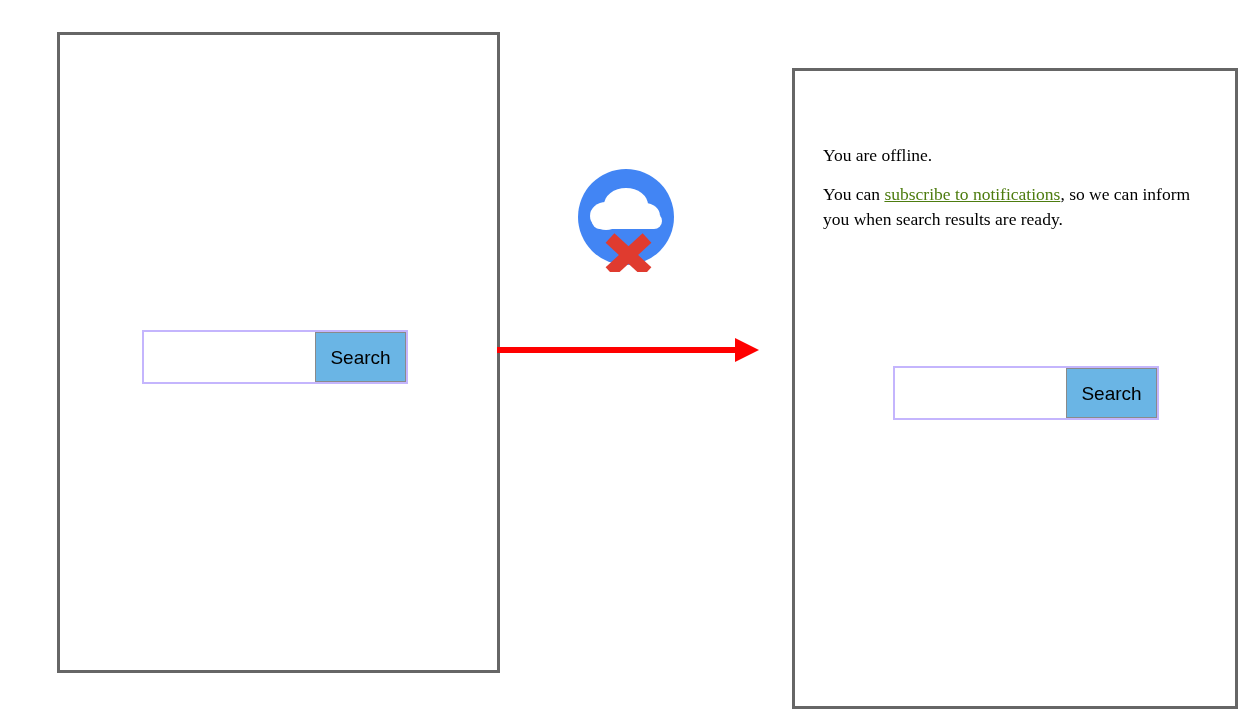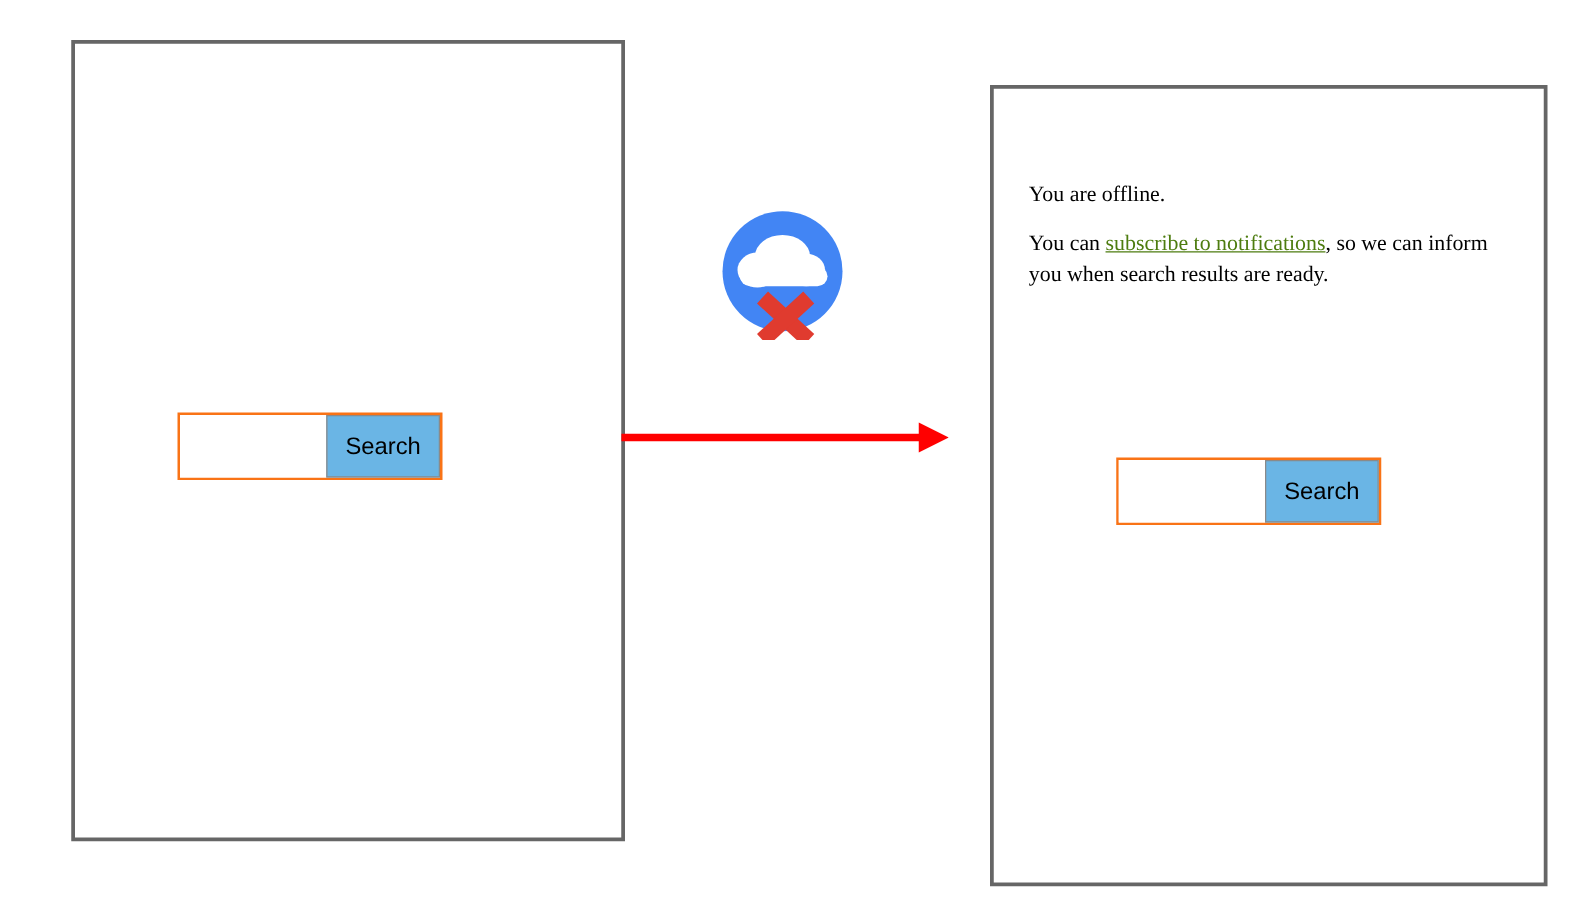--- a/index.html
+++ b/index.html
@@ -63,23 +63,23 @@
     text-decoration: underline;
     cursor: pointer;
   }
 
   
   .search-widget {
     position: absolute;
     box-sizing: border-box;
     display: flex;
     align-items: stretch;
-    border: 2px solid #f97316;
+    border: 2px solid #c4b5fd;
     background: #ffffff;
-    width: 212px;
+    width: 266px;
     height: 54px;
   }
   #search-widget-before { left: 82px; top: 295px; }
   #search-widget-after  { left: 98px; top: 295px; }
 
   .search-input {
     flex: 1 1 auto;
     border: none;
     outline: none;
     background: #ffffff;

